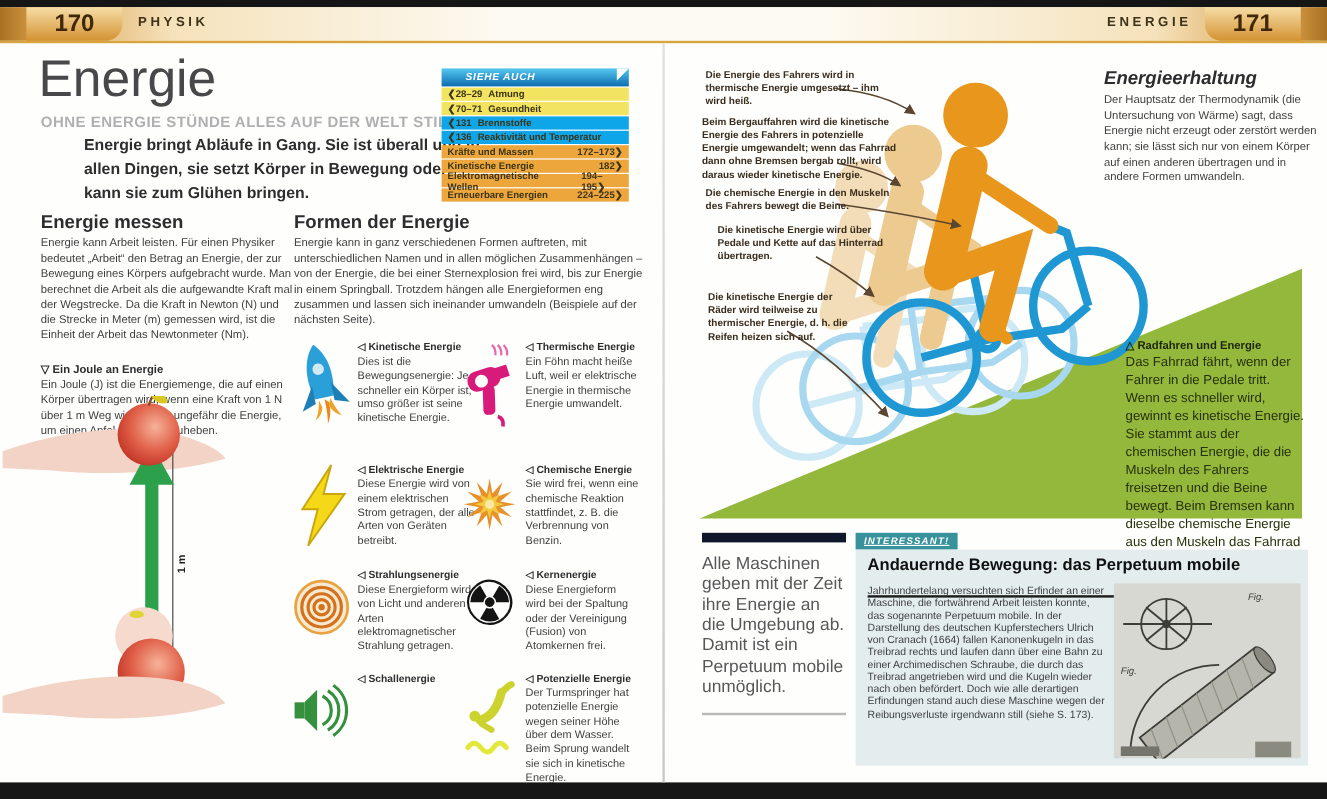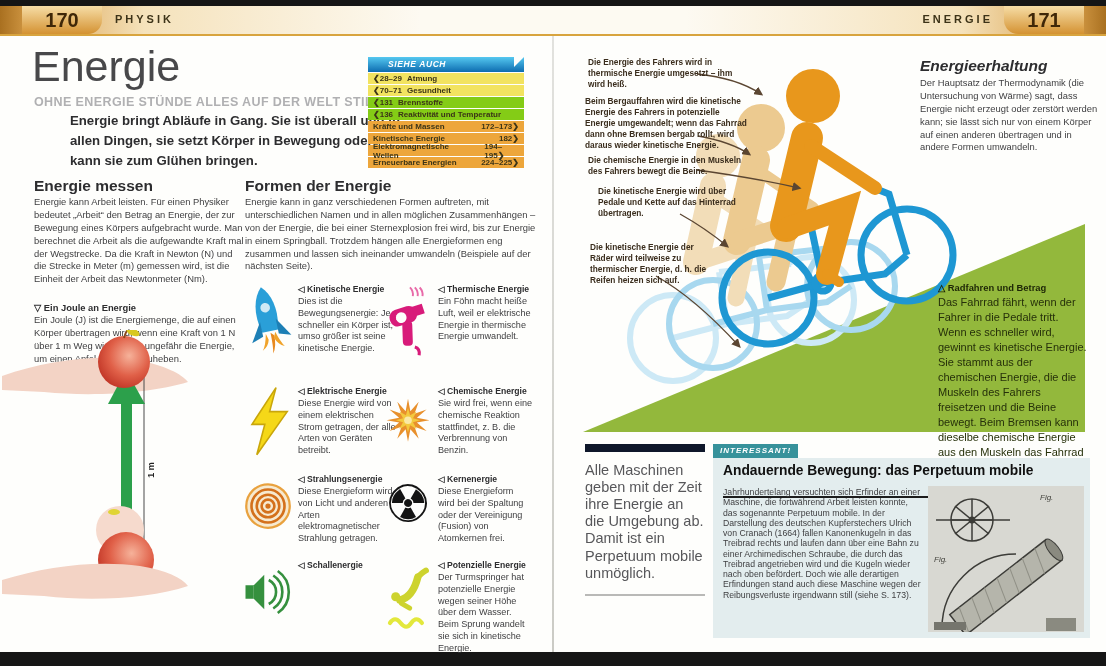--- a/index.html
+++ b/index.html
@@ -22,21 +22,21 @@
   .title{left:32px;top:42px;font-size:43px;color:#48484a;}
   .subtitle{left:34px;top:95px;font-size:12.5px;font-weight:bold;color:#b0b0b2;letter-spacing:.4px;}
   .intro{left:34px;top:111px;width:336px;font-size:13.2px;font-weight:bold;color:#2d2d2f;line-height:1.5;margin-left:36px;}
   .seealso{left:368px;top:57px;width:156px;}
   .sa-header{height:15px;background:linear-gradient(180deg,#55c8f0,#0d6cb0);color:#fff;
     font-size:8.5px;font-weight:bold;font-style:italic;letter-spacing:.6px;line-height:15px;
     padding-left:20px;position:relative;}
   .sa-corner{position:absolute;right:0;top:0;width:0;height:0;border-left:10px solid transparent;border-top:10px solid #fefefc;transform:scaleX(-1);}
   .sa-row{height:11px;margin-top:1px;display:flex;align-items:center;font-size:8px;font-weight:bold;color:#3b3417;padding:0 5px;}
   .sa-row.yellow{background:#f2e360;}
-  .sa-row.purple{background:#84cc16;}
+  .sa-row.purple{background:#0ea5e9;}
   .sa-row.orange{background:#eda63b;gap:16px;}
   .sa-pages-back{margin-right:5px;}
   .sa-pages-fwd{margin-left:auto;}
   .h2{font-size:15.5px;font-weight:bold;color:#2d2d2f;}
   .small{font-size:9.4px;line-height:1.37;color:#3e3e40;}
   .bold-head{font-size:9.4px;font-weight:bold;color:#2d2d2f;}
   .em-head{left:34px;top:177px;}
   .em-body{left:34px;top:196px;width:212px;}
   .joule-head{left:34px;top:302px;}
   .joule-body{left:34px;top:314px;width:206px;}
@@ -51,21 +51,21 @@
   
   .ee-head{left:920px;top:57px;font-style:italic;}
   .ee-body{left:920px;top:77px;width:180px;}
   .callout{font-size:8.3px;font-weight:bold;color:#3a2d1d;line-height:1.32;}
   .radfahren{left:938px;top:282px;width:152px;color:#212a08;}
   .rad-head{font-size:9.4px;font-weight:bold;margin-bottom:2px;color:#1d2606;}
   .rad-body{font-size:11px;line-height:1.36;color:#26300a;}
   .quote{left:585px;top:444px;width:120px;border-top:8px solid #0f172a;border-bottom:2px solid #b9b9b7;
     padding:10px 0 12px 0;font-size:14.5px;line-height:1.18;color:#57575a;}
   .int-tab{left:713px;top:444px;height:14px;line-height:14px;padding:0 7px;background:#37929b;color:#fff;
-    font-size:8px;font-weight:bold;font-style:italic;letter-spacing:1px;}
+    font-size:8px;font-weight:bold;font-style:italic;letter-spacing:1px;text-decoration:underline;}
   .int-box{left:713px;top:458px;width:377px;height:180px;background:#e3edee;}
   .int-head{left:723px;top:463px;width:356px;font-size:13.8px;font-weight:bold;color:#101010;
     padding-bottom:18px;border-bottom:2px solid #1c1c1c;}
   .int-body{left:723px;top:487px;width:198px;font-size:8.7px;line-height:1.18;color:#3e3e40;}
   .engraving{left:928px;top:486px;}
 </style>
 </head>
 <body>
 
 <div id="page">
@@ -346,21 +346,21 @@
     </g>
   </svg>
 
   <div class="abs callout" style="left:588px;top:57px;width:158px">Die Energie des Fahrers wird in thermische Energie umgesetzt – ihm wird heiß.</div>
   <div class="abs callout" style="left:585px;top:96px;width:164px">Beim Bergauffahren wird die kinetische Energie des Fahrers in potenzielle Energie umgewandelt; wenn das Fahrrad dann ohne Bremsen bergab rollt, wird daraus wieder kinetische Energie.</div>
   <div class="abs callout" style="left:588px;top:155px;width:168px">Die chemische Energie in den Muskeln des Fahrers bewegt die Beine.</div>
   <div class="abs callout" style="left:598px;top:186px;width:138px">Die kinetische Energie wird über Pedale und Kette auf das Hinterrad übertragen.</div>
   <div class="abs callout" style="left:590px;top:242px;width:126px">Die kinetische Energie der Räder wird teilweise zu thermischer Energie, d. h. die Reifen heizen sich auf.</div>
 
   <div class="abs radfahren">
-    <div class="rad-head">△ Radfahren und Betrag</div>
+    <div class="rad-head">△ Radfahren und Energie</div>
     <div class="rad-body">Das Fahrrad fährt, wenn der Fahrer in die Pedale tritt. Wenn es schneller wird, gewinnt es kinetische Energie. Sie stammt aus der chemischen Energie, die die Muskeln des Fahrers freisetzen und die Beine bewegt. Beim Bremsen kann dieselbe chemische Energie aus den Muskeln das Fahrrad aber auch stoppen.</div>
   </div>
 
   <div class="abs quote">Alle Maschinen geben mit der Zeit ihre Energie an die Umgebung ab. Damit ist ein Perpetuum mobile unmöglich.</div>
 
   <div class="abs int-tab">INTERESSANT!</div>
   <div class="abs int-box"></div>
   <div class="abs int-head">Andauernde Bewegung: das Perpetuum mobile</div>
   <div class="abs int-body">Jahrhundertelang versuchten sich Erfinder an einer Maschine, die fortwährend Arbeit leisten konnte, das sogenannte Perpetuum mobile. In der Darstellung des deutschen Kupferstechers Ulrich von Cranach (1664) fallen Kanonenkugeln in das Treibrad rechts und laufen dann über eine Bahn zu einer Archimedischen Schraube, die durch das Treibrad angetrieben wird und die Kugeln wieder nach oben befördert. Doch wie alle derartigen Erfindungen stand auch diese Maschine wegen der Reibungsverluste irgendwann still (siehe S. 173).</div>
 

